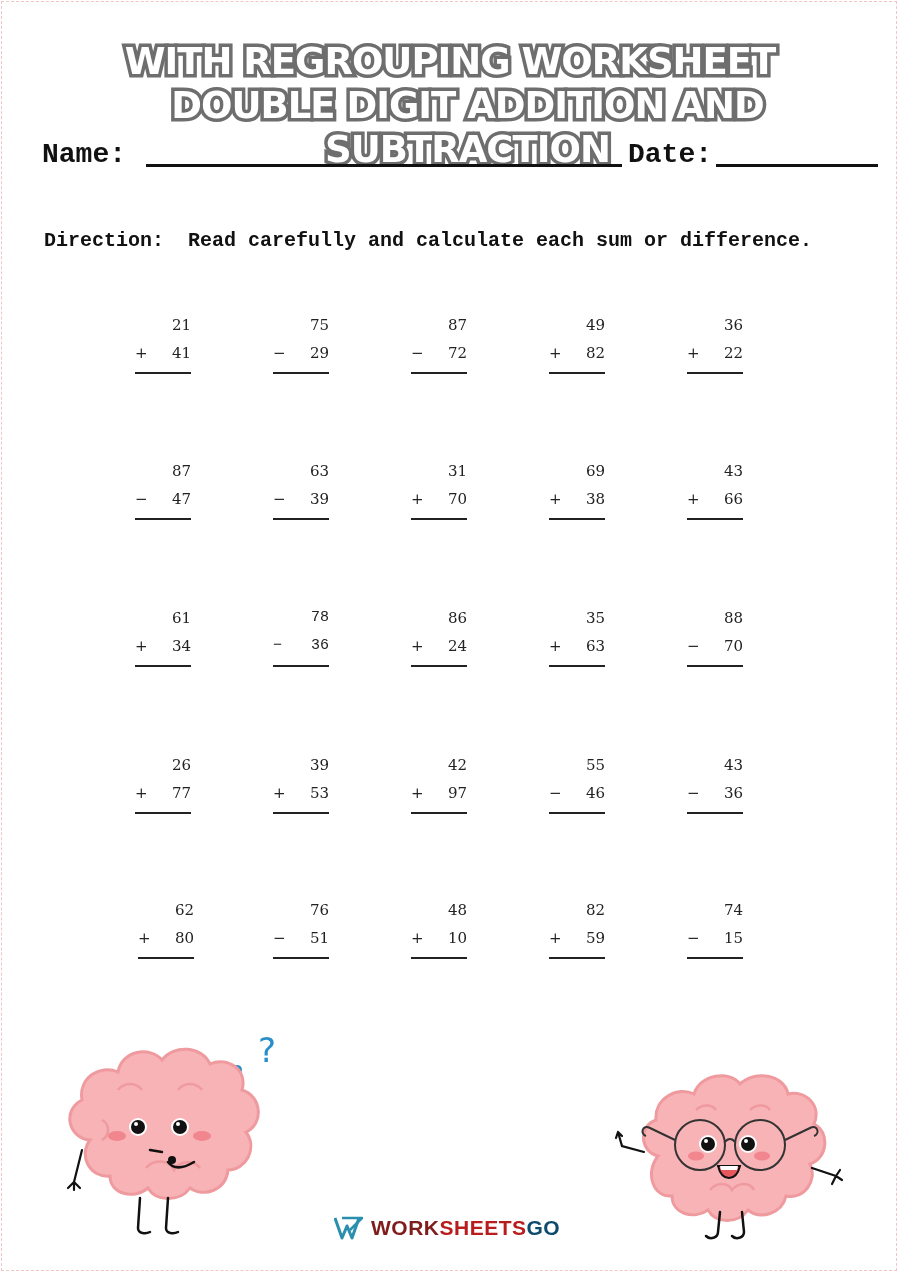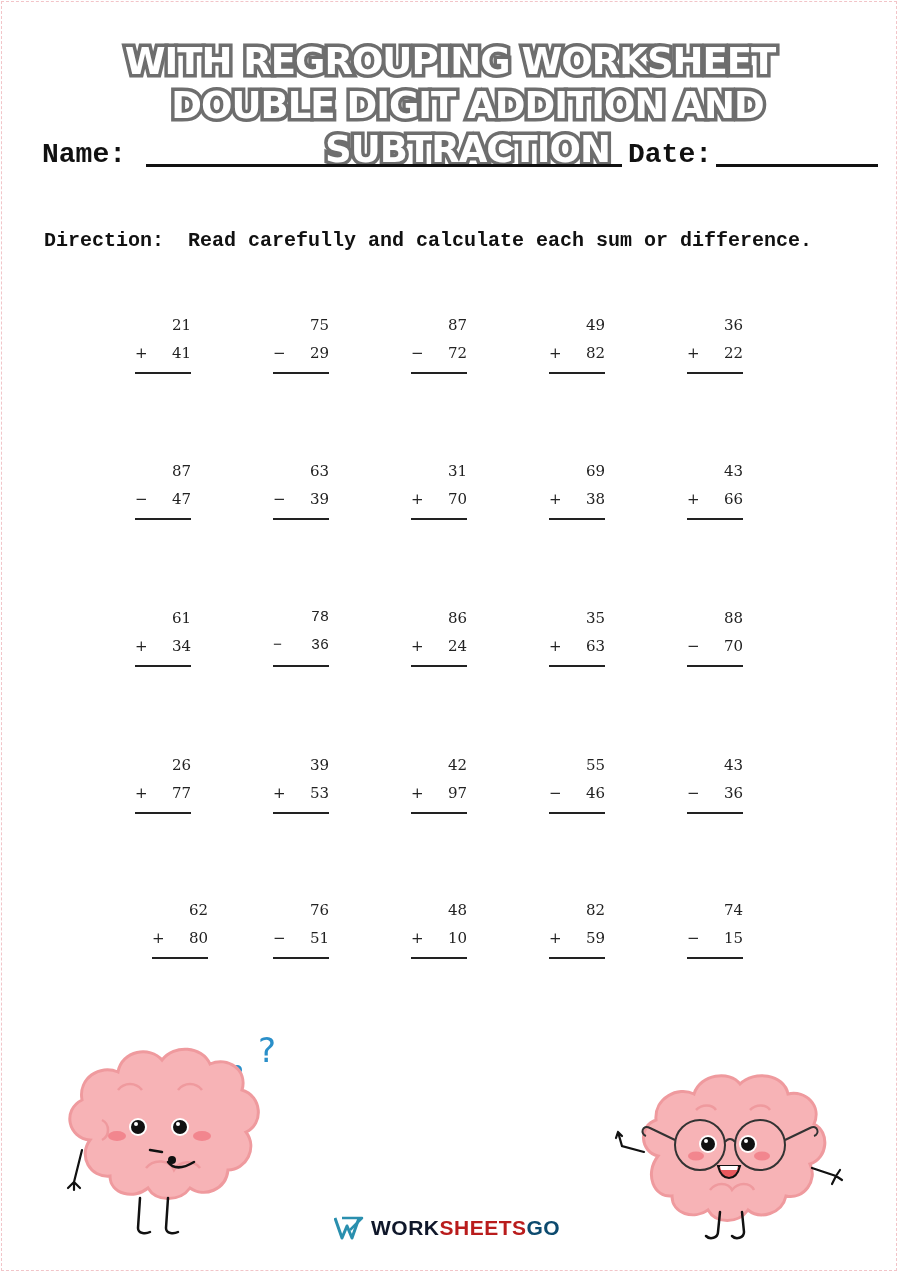--- a/index.html
+++ b/index.html
@@ -38,21 +38,21 @@
   .problem .op { position: absolute; left: 0; top: 28px; }
   .problem .bottom-num { position: absolute; right: 6px; top: 28px; }
   .problem .rule { position: absolute; left: 0; width: 56px; top: 56px; border-bottom: 2px solid #222; }
   .brain-left { position: absolute; left: 50px; top: 1020px; width: 260px; height: 230px; }
   .brain-right { position: absolute; left: 600px; top: 1060px; width: 260px; height: 190px; }
   .logo {
     position: absolute; left: 334px; top: 1215px; height: 26px; display: flex; align-items: center;
     font-family: "Liberation Sans", sans-serif; font-weight: bold; font-size: 21px; letter-spacing: 0.5px;
   }
   .logo .mark { width: 30px; height: 24px; margin-right: 7px; }
-  .logo .w1 { color: #0f172a; }
+  .logo .w1 { color: #7f1d1d; }
   .logo .w2 { color: #b91c1c; }
   .logo .w3 { color: #0c4a6e; }
 </style>
 </head>
 <body>
 
 <div class="page-border"></div>
 
 <div class="title">
   <span class="title-line">WITH REGROUPING WORKSHEET</span>
@@ -182,21 +182,21 @@
       <span class="op">−</span>
       <span class="bottom-num">46</span>
       <span class="rule"></span>
     </div>
     <div class="problem" style="left: 687px; top: 756px; height: 62px;">
       <span class="top-num">43</span>
       <span class="op">−</span>
       <span class="bottom-num">36</span>
       <span class="rule"></span>
     </div>
-    <div class="problem" style="left: 152px; top: 901px; height: 62px;">
+    <div class="problem" style="left: 138px; top: 901px; height: 62px;">
       <span class="top-num">62</span>
       <span class="op">+</span>
       <span class="bottom-num">80</span>
       <span class="rule"></span>
     </div>
     <div class="problem" style="left: 273px; top: 901px; height: 62px;">
       <span class="top-num">76</span>
       <span class="op">−</span>
       <span class="bottom-num">51</span>
       <span class="rule"></span>

